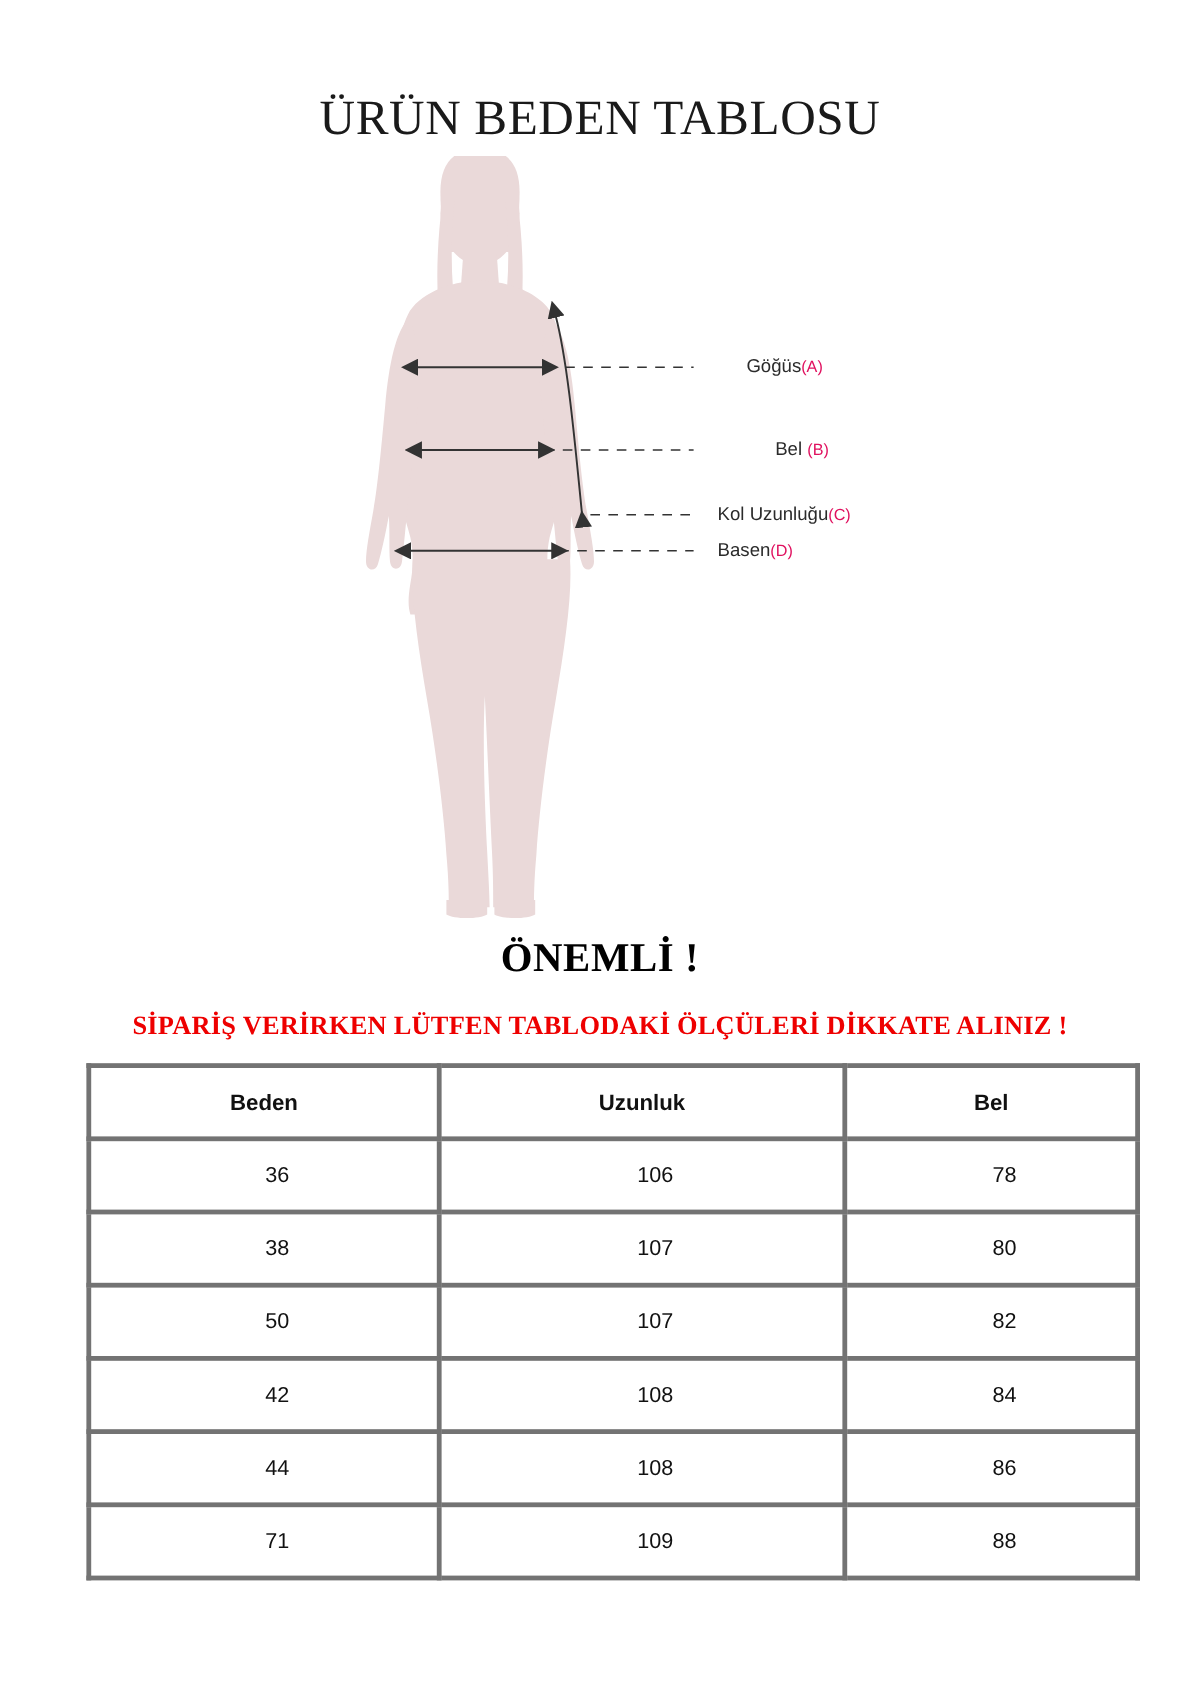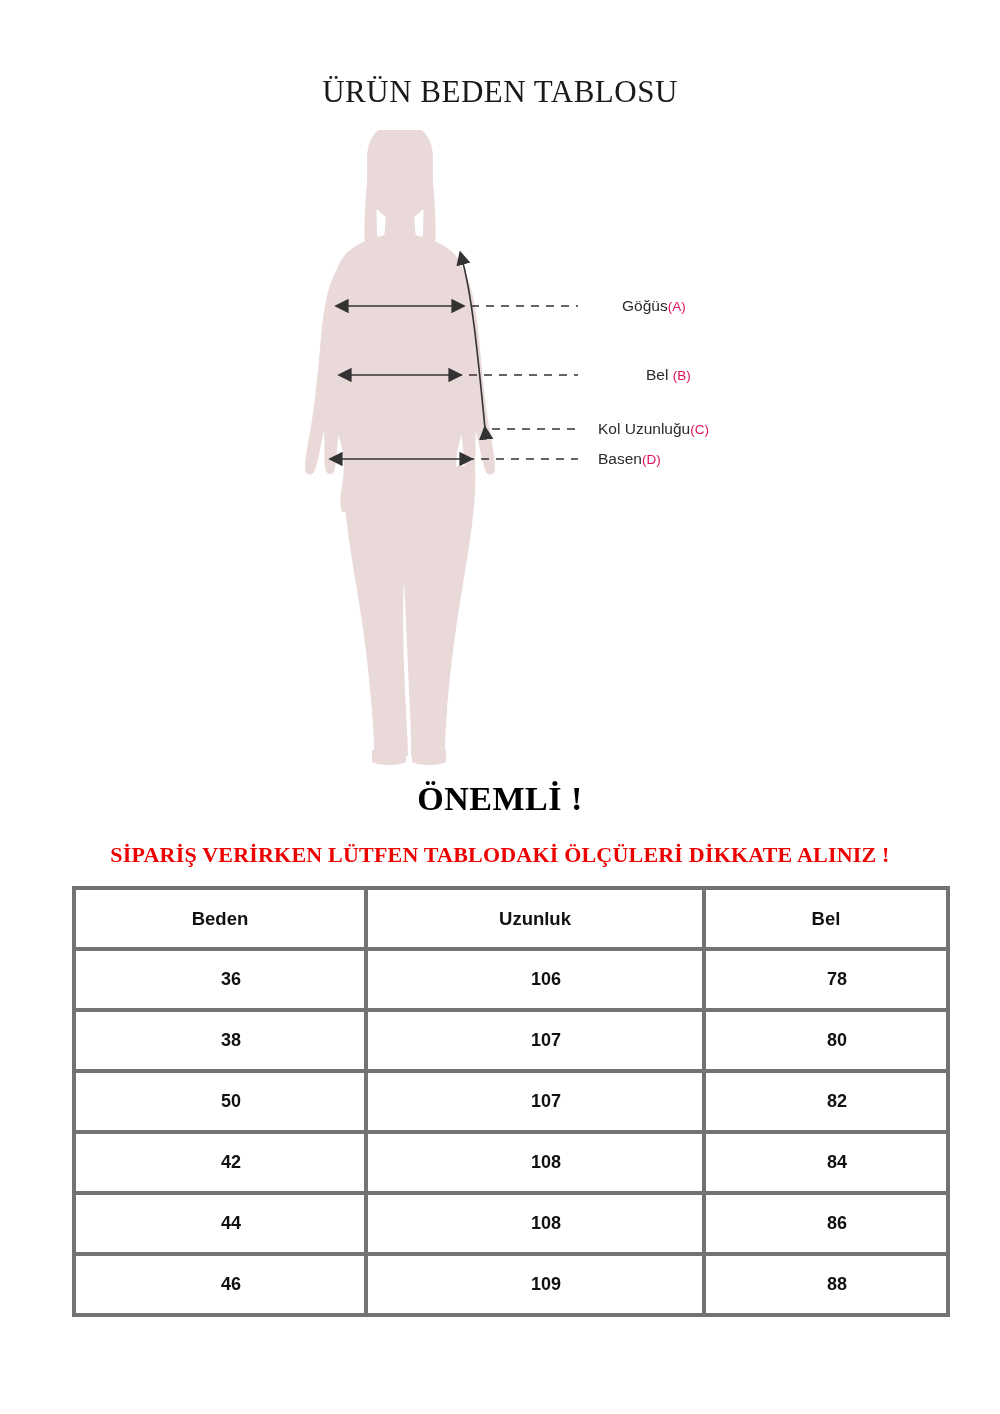--- a/index.html
+++ b/index.html
@@ -17,21 +17,21 @@
   }
 
   
   .page-title {
     position: absolute;
     top: 74px;
     left: 0;
     width: 1000px;
     text-align: center;
     font-family: "Liberation Serif", serif;
-    font-size: 31px;
+    font-size: 41px;
     letter-spacing: 0.5px;
     color: #1a1a1a;
     font-weight: 400;
   }
 
   
   .figure-area {
     position: absolute;
     top: 130px;
     left: 0;
@@ -99,21 +99,21 @@
     vertical-align: middle;
     font-family: "Liberation Sans", sans-serif;
     font-size: 18px;
     color: #111111;
   }
   .size-table th {
     font-weight: bold;
     font-size: 18.5px;
   }
   .size-table td {
-    font-weight: 700;
+    font-weight: 400;
     padding-left: 23px;
   }
   .col-beden { width: 286px; }
   .col-uzunluk { width: 332px; }
   .col-bel { width: 238px; }
 </style>
 </head>
 <body>
 
 <div class="page-title">ÜRÜN BEDEN TABLOSU</div>
@@ -272,18 +272,18 @@
       <td>42</td>
       <td>108</td>
       <td>84</td>
     </tr>
     <tr>
       <td>44</td>
       <td>108</td>
       <td>86</td>
     </tr>
     <tr>
-      <td>46</td>
+      <td>71</td>
       <td>109</td>
       <td>88</td>
     </tr>
   </tbody>
 </table>
 
 </body></html>

